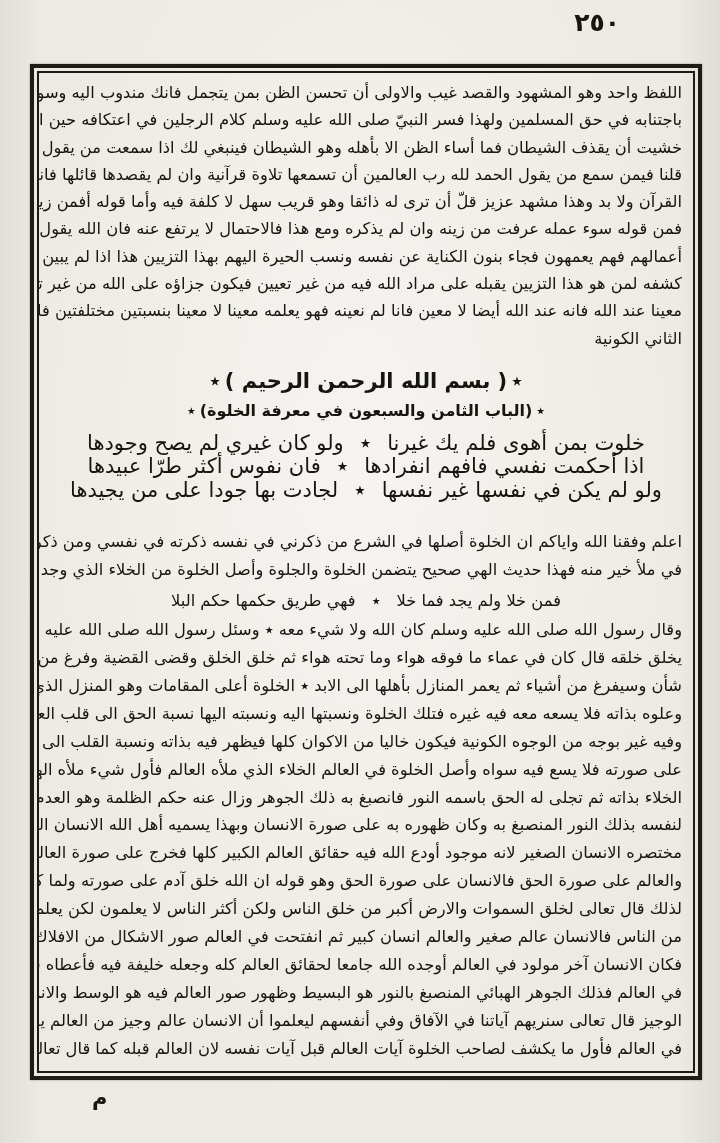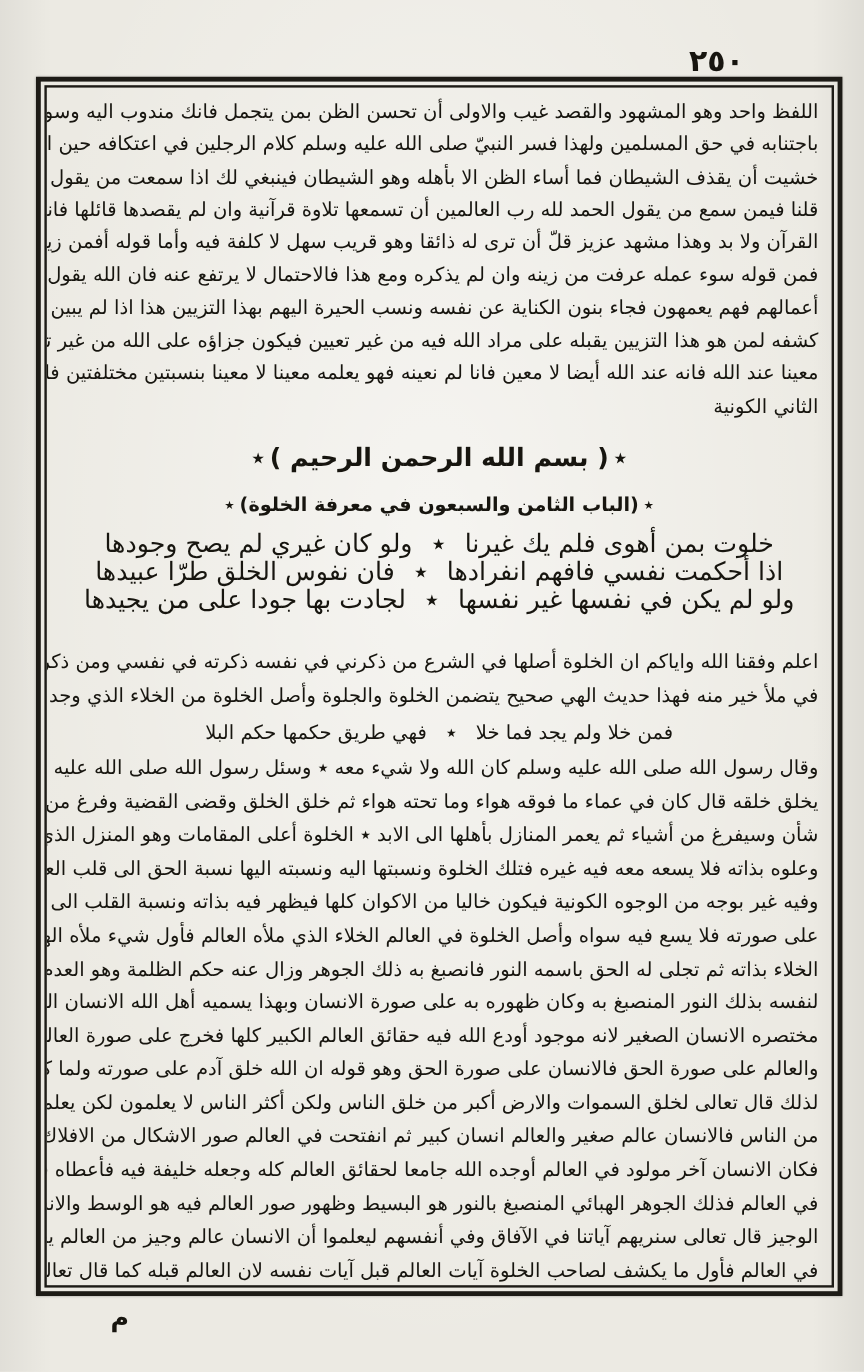--- a/index.html
+++ b/index.html
@@ -7,21 +7,21 @@
     width:720px;height:1143px;position:relative;overflow:hidden;
     background:#eceae3;
     background-image:
       radial-gradient(ellipse at 50% 40%, rgba(255,255,255,.5), rgba(0,0,0,0) 70%),
       linear-gradient(90deg, rgba(0,0,0,.05), rgba(0,0,0,0) 6%, rgba(0,0,0,0) 94%, rgba(0,0,0,.06));
     font-family:"DejaVu Sans", sans-serif;
     color:#17150f;
     -webkit-font-smoothing:antialiased;
   }
   .page-number{
-    position:absolute;top:36px;right:100px;
+    position:absolute;top:8px;right:100px;
     font-size:25px;font-weight:bold;letter-spacing:2px;
     direction:rtl;
   }
   .frame-outer{
     position:absolute;top:64px;left:30px;width:672px;height:1016px;
     border:4px solid #1d1b16;box-sizing:border-box;
     box-shadow:0 0 2px rgba(0,0,0,.35);
   }
   .frame-inner{
     position:absolute;top:3px;left:3px;right:3px;bottom:3px;
@@ -39,21 +39,21 @@
   .line-tail{
     font-size:16.3px;line-height:27.3px;
     text-align:right;text-align-last:right;
   }
   .basmala{
     margin-top:12px;
     font-size:21px;line-height:34px;font-weight:bold;
     text-align:center;text-align-last:center;
   }
   .chapter{
-    margin-top:10px;
+    margin-top:0;
     font-size:16px;line-height:26px;font-weight:bold;
     text-align:center;text-align-last:center;
   }
   .poetry{margin-top:8px;}
   .pverse{
     font-size:21px;line-height:23.5px;
     text-align:center;text-align-last:center;white-space:nowrap;
   }
   .sep{display:inline-block;margin:0 16px;font-weight:bold;}
   .orn{font-weight:bold;margin:0 4px;}
@@ -98,21 +98,21 @@
 
       <div class="chapter">
         <span class="orn">٭</span><span>(الباب الثامن والسبعون في معرفة الخلوة)</span><span class="orn">٭</span>
       </div>
 
       <div class="poetry">
         <div class="pverse">
           <span>خلوت بمن أهوى فلم يك غيرنا</span><span class="sep">٭</span><span>ولو كان غيري لم يصح وجودها</span>
         </div>
         <div class="pverse">
-          <span>اذا أحكمت نفسي فافهم انفرادها</span><span class="sep">٭</span><span>فان نفوس الخلق طرّا عبيدها</span>
+          <span>اذا أحكمت نفسي فافهم انفرادها</span><span class="sep">٭</span><span>فان نفوس أكثر طرّا عبيدها</span>
         </div>
         <div class="pverse">
           <span>ولو لم يكن في نفسها غير نفسها</span><span class="sep">٭</span><span>لجادت بها جودا على من يجيدها</span>
         </div>
       </div>
 
       <div class="intro">
         <div class="line">اعلم وفقنا الله واياكم ان الخلوة أصلها في الشرع من ذكرني في نفسه ذكرته في نفسي ومن ذكرني في ملأ ذكرته</div>
         <div class="line">في ملأ خير منه فهذا حديث الهي صحيح يتضمن الخلوة والجلوة وأصل الخلوة من الخلاء الذي وجد فيه العالم</div>
       </div>

